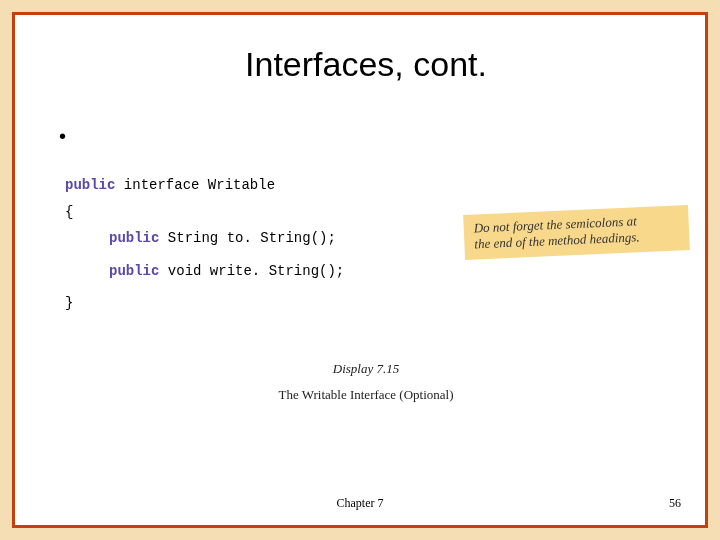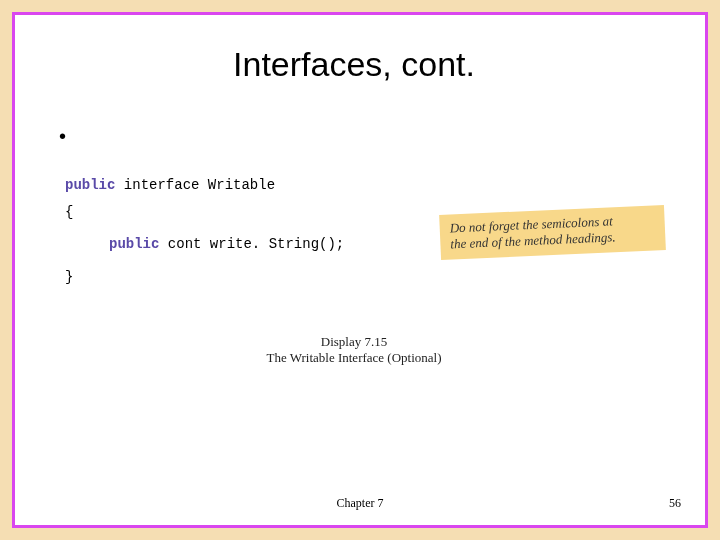--- a/index.html
+++ b/index.html
@@ -8,23 +8,23 @@
     height: 540px;
     background: #f5deb3;
     font-family: Arial, sans-serif;
     position: relative;
     padding: 12px;
   }
   .slide {
     width: 100%;
     height: 100%;
     background: #ffffff;
-    border: 3px solid #d946ef;
+    border: 3px solid #c2410c;
     position: relative;
-    padding: 30px 50px 20px 38px;
+    padding: 30px 26px 20px 38px;
   }
   .title {
     text-align: center;
     font-size: 34px;
     font-weight: normal;
     font-family: Arial, sans-serif;
     color: #000;
     margin-bottom: 40px;
   }
   .bullet-row {
@@ -68,20 +68,22 @@
   }
   .caption {
     text-align: center;
     margin-top: 44px;
     font-family: Georgia, "Times New Roman", serif;
     font-size: 13px;
     color: #222;
   }
   .caption .display-num {
     display: block;
+    margin-bottom: 10px;
+    font-style: italic;
   }
   .caption .opt { }
   .footer {
     position: absolute;
     bottom: 14px;
     left: 0;
     right: 0;
     padding: 0 24px;
     display: flex;
     justify-content: space-between;
@@ -106,21 +108,22 @@
 
   <h1 class="title">Interfaces, cont.</h1>
 
   <div class="bullet-row">
     <span class="bullet-dot">•</span>
   </div>
 
   <div class="code-area">
     <div class="codeline"><span class="kw">public</span><span> interface </span><span>Writable</span></div>
     <div class="codeline">{</div>
-    <div class="codeline indent1" style="margin-top:6px"><span class="kw">public</span><span> cont </span><span>write. String();</span></div>
+    <div class="codeline indent1"><span class="kw">public</span><span> String to. String();</span></div>
+    <div class="codeline indent1" style="margin-top:6px"><span class="kw">public</span><span> void </span><span>write. String();</span></div>
     <div class="codeline" style="margin-top:6px">}</div>
 
     <div class="note">
       <div>Do not forget the semicolons at</div>
       <div>the end of the method headings.</div>
     </div>
   </div>
 
   <div class="caption">
     <span class="display-num">Display 7.15</span>

